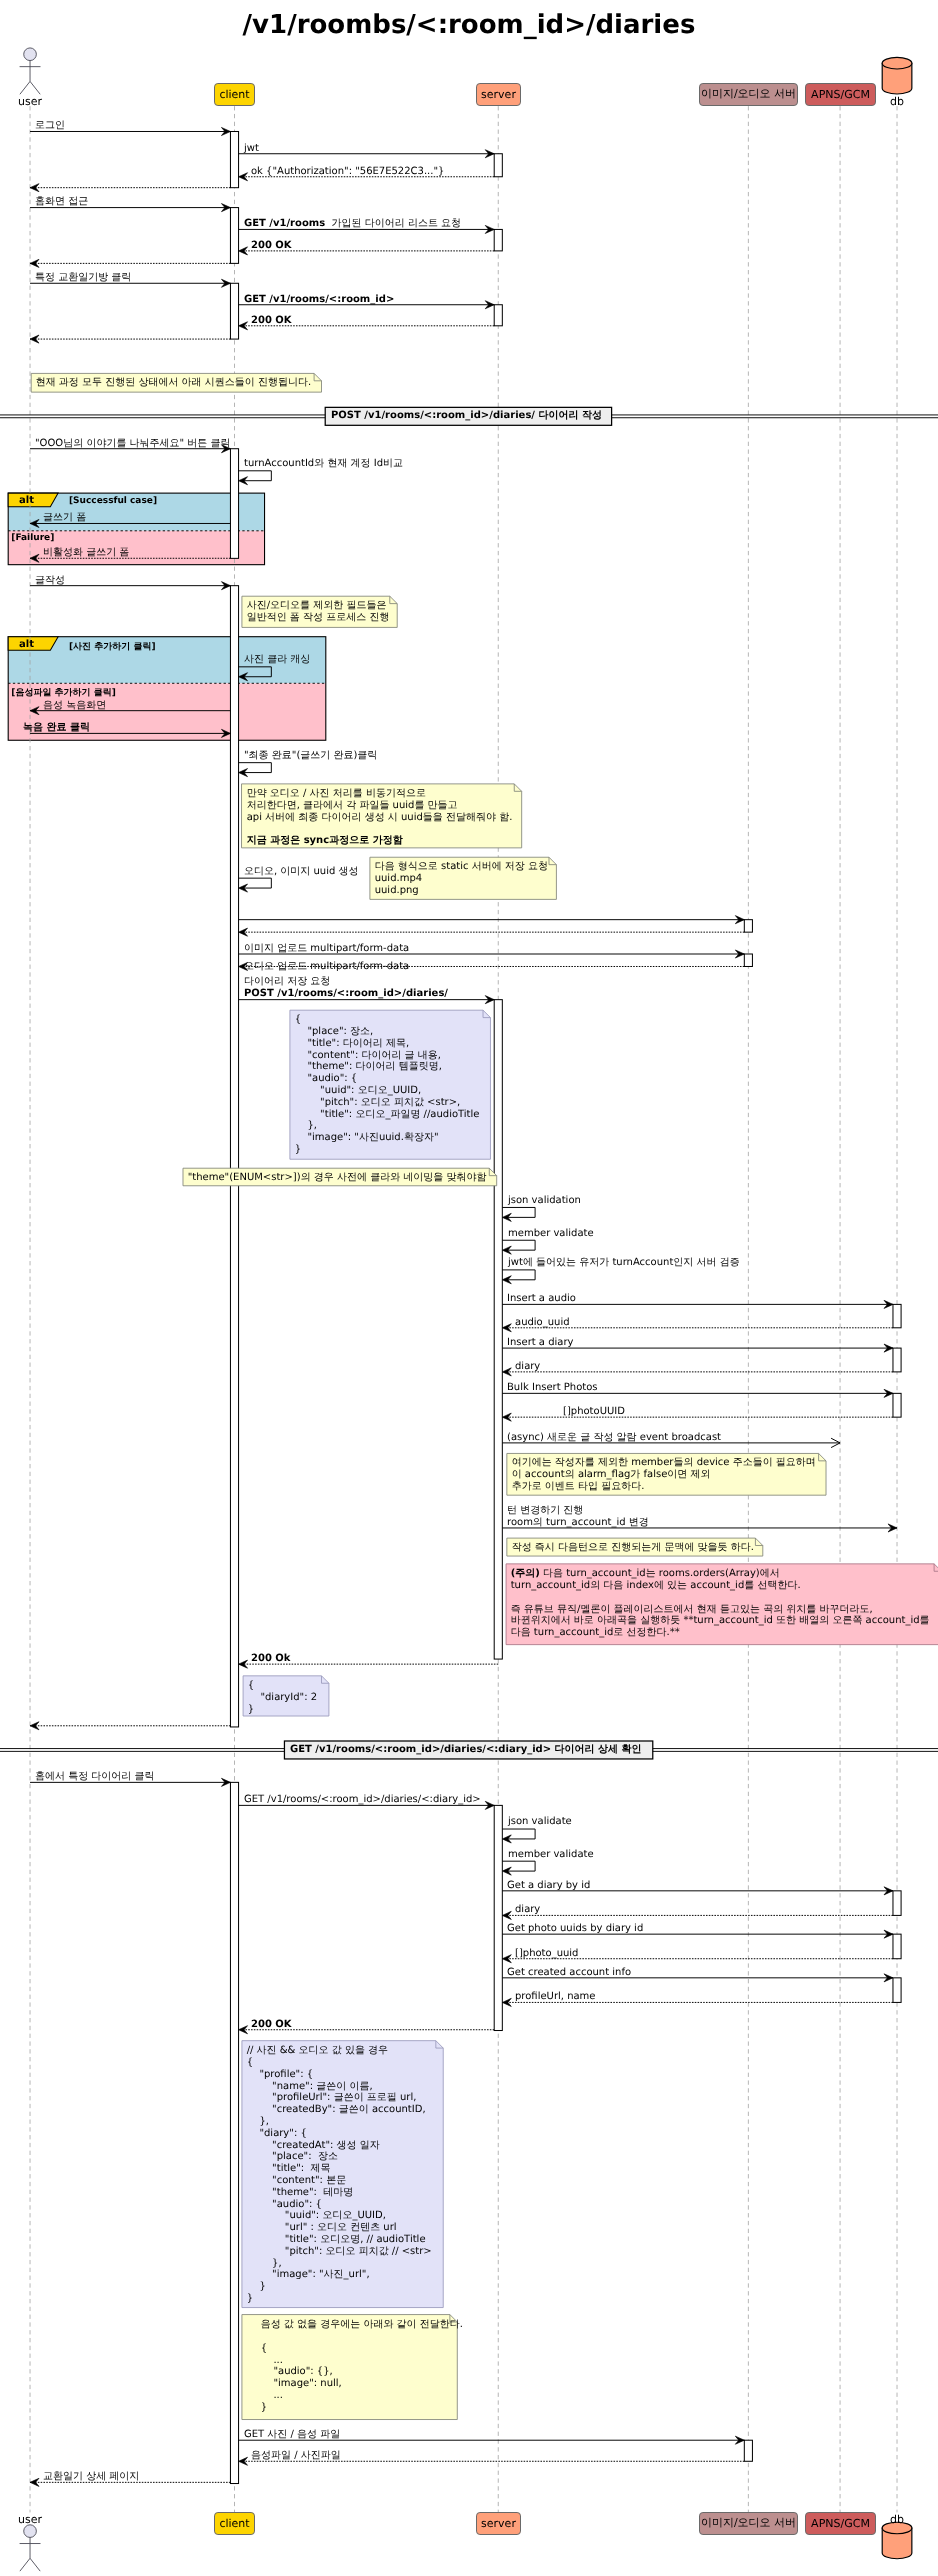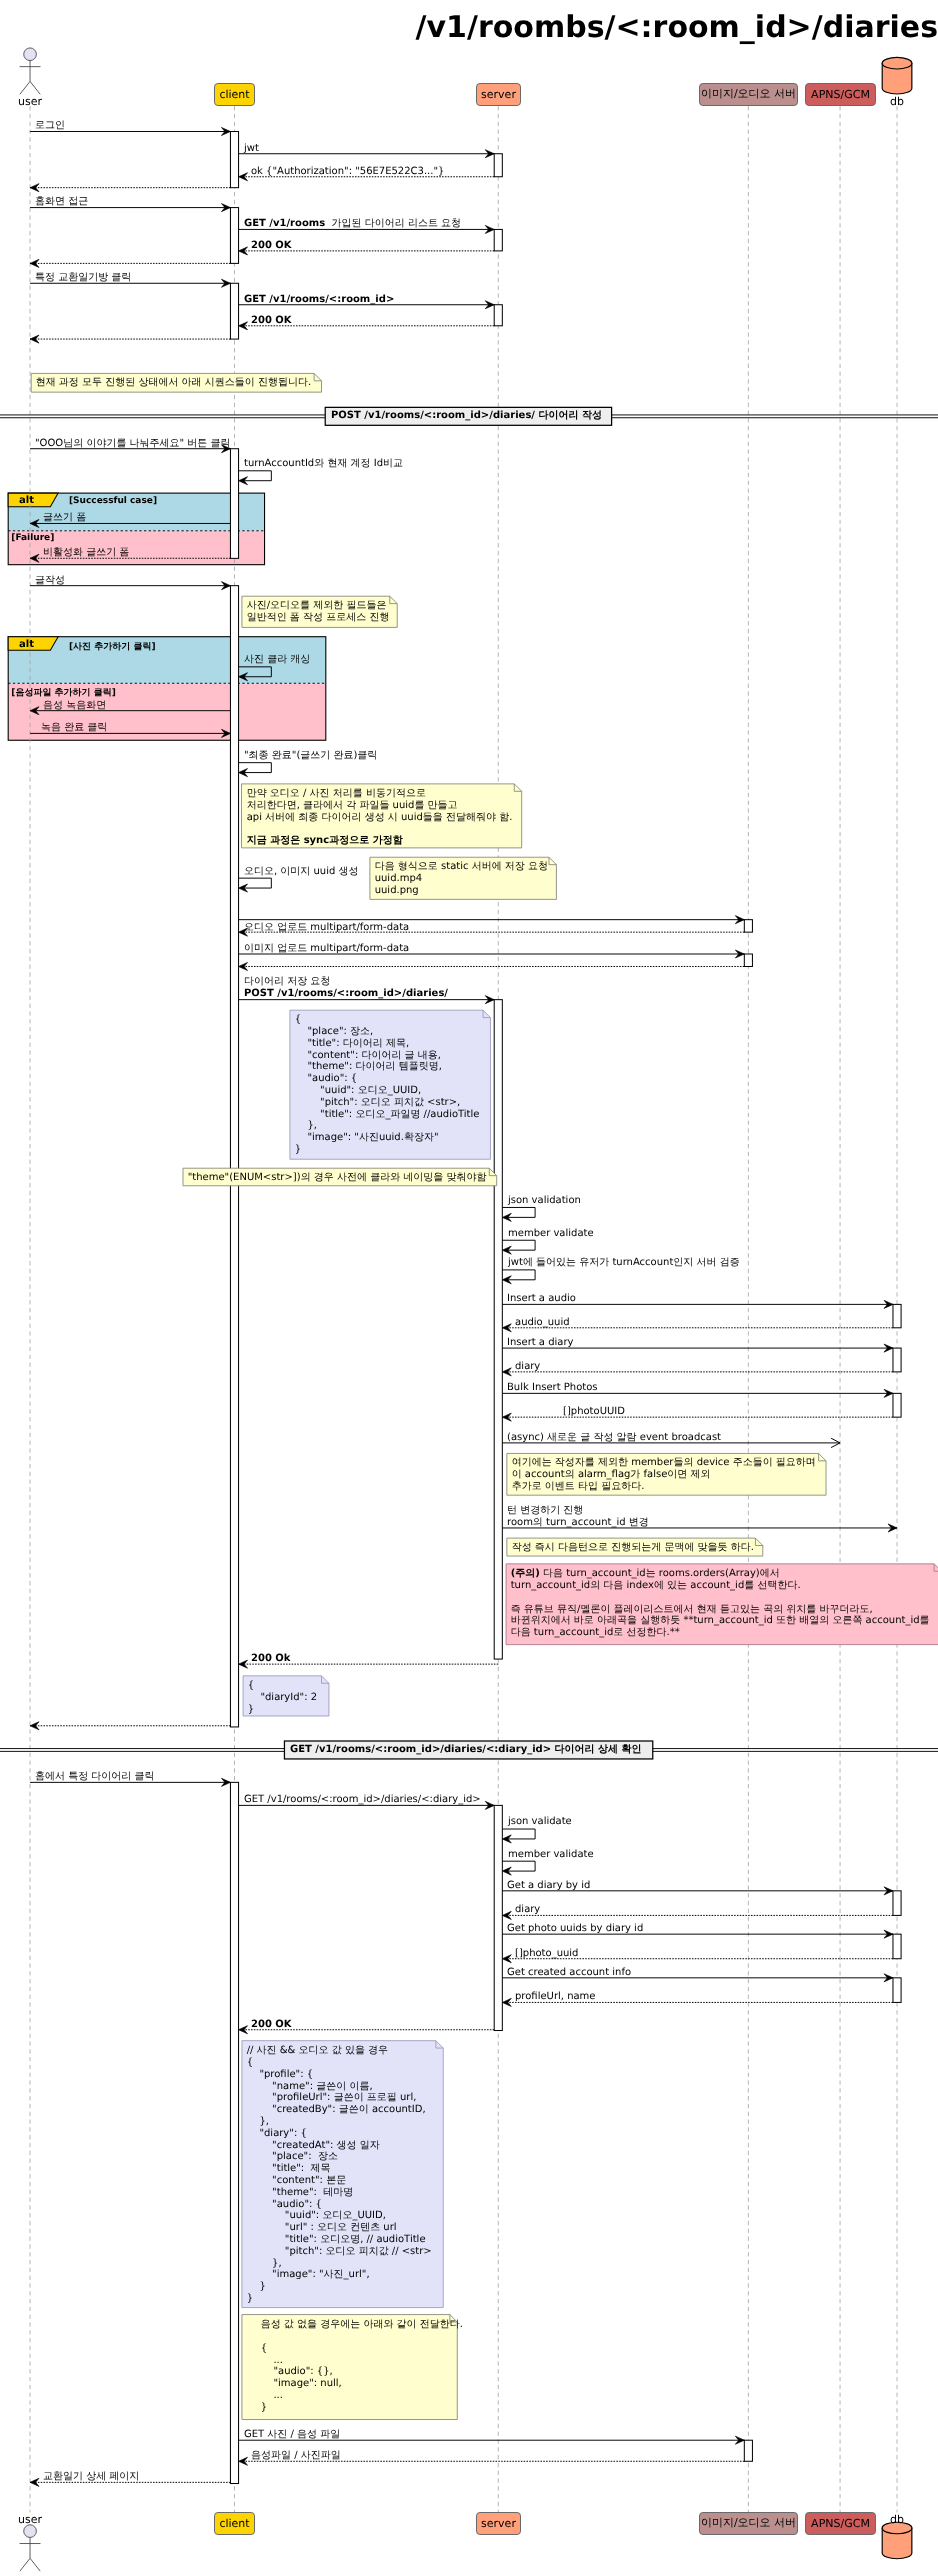--- a/index.html
+++ b/index.html
@@ -3,21 +3,21 @@
 <meta charset="utf-8">
 <title>/v1/roombs/&lt;:room_id&gt;/diaries</title>
 <style>
  html,body{margin:0;padding:0;background:#fff;}
  body{font-family:"DejaVu Sans",sans-serif;-webkit-font-smoothing:antialiased;text-rendering:geometricPrecision;}
  #page{position:relative;width:938px;height:2576px;background:#fff;overflow:hidden;}
  #svg{position:absolute;left:0;top:0;}
  #overlay{position:absolute;left:0;top:0;width:938px;height:2576px;}
  .lbl{position:absolute;white-space:pre;font-size:10px;color:#000;line-height:11.7px;}
  .bld{font-weight:bold;}
- #title{position:absolute;left:0;top:10px;width:938px;text-align:right;font-size:30px;
+ #title{position:absolute;left:0;top:10px;width:938px;text-align:center;font-size:26px;
         font-weight:bold;color:#000;}
  .pbox{position:absolute;border:0.8px solid #6A6A6A;border-radius:3.9px;box-sizing:border-box;
        display:flex;align-items:center;justify-content:center;font-size:11px;color:#000;white-space:nowrap;}
  .actorlbl{position:absolute;font-size:11px;color:#000;white-space:nowrap;}
  .note{position:absolute;box-sizing:border-box;font-size:10px;line-height:11.8px;color:#000;}
  .noteinner{position:absolute;left:4.7px;top:4.3px;white-space:pre;}
  .grplbl{position:absolute;font-size:10px;font-weight:bold;color:#000;white-space:nowrap;}
  .grpcond{font-size:9px;}
 </style>
 </head>
@@ -270,24 +270,24 @@
       <div class="lbl" style="left: 244px; top: 294px; white-space: pre;"><span class="bld">GET /v1/rooms/&lt;:room_id&gt;</span></div>
       <div class="lbl" style="left: 251px; top: 315px; white-space: pre;"><span class="bld">200 OK</span></div>
       <div class="lbl" style="left: 43px; top: 328px;"></div>
       <div class="lbl" style="left: 35px; top: 438px;">"OOO님의 이야기를 나눠주세요" 버튼 클릭</div>
       <div class="lbl" style="left: 244px; top: 458px;">turnAccountId와 현재 계정 Id비교</div>
       <div class="lbl" style="left: 43px; top: 512px;">글쓰기 폼</div>
       <div class="lbl" style="left: 43px; top: 547px;">비활성화 글쓰기 폼</div>
       <div class="lbl" style="left: 35px; top: 575px;">글작성</div>
       <div class="lbl" style="left: 244px; top: 654px;">사진 클라 캐싱</div>
       <div class="lbl" style="left: 43px; top: 700px;">음성 녹음화면</div>
-      <div class="lbl" style="left: 41px; top: 722px;">녹음 완료 클릭</div>
+      <div class="lbl" style="left: 23px; top: 722px; font-weight: bold;">녹음 완료 클릭</div>
       <div class="lbl" style="left: 244px; top: 750px;">"최종 완료"(글쓰기 완료)클릭</div>
       <div class="lbl" style="left: 244px; top: 866px;">오디오, 이미지 uuid 생성</div>
-      <div class="lbl" style="left: 244px; top: 922px;">오디오 업로드 multipart/form-data</div>
+      <div class="lbl" style="left: 244px; top: 961px;">오디오 업로드 multipart/form-data</div>
       <div class="lbl" style="left: 251px; top: 921px;"></div>
       <div class="lbl" style="left: 244px; top: 943px;">이미지 업로드 multipart/form-data</div>
       <div class="lbl" style="left: 251px; top: 955px;"></div>
       <div class="lbl" style="left: 244px; top: 976px; white-space: pre;"><span>다이어리 저장 요청
 </span><span class="bld">POST /v1/rooms/&lt;:room_id&gt;/diaries/</span></div>
       <div class="lbl" style="left: 508px; top: 1195px;">json validation</div>
       <div class="lbl" style="left: 508px; top: 1228px;">member validate</div>
       <div class="lbl" style="left: 508px; top: 1257px;">jwt에 들어있는 유저가 turnAccount인지 서버 검증</div>
       <div class="lbl" style="left: 507px; top: 1293px;">Insert a audio</div>
       <div class="lbl" style="left: 515px; top: 1317px;">audio_uuid</div>

